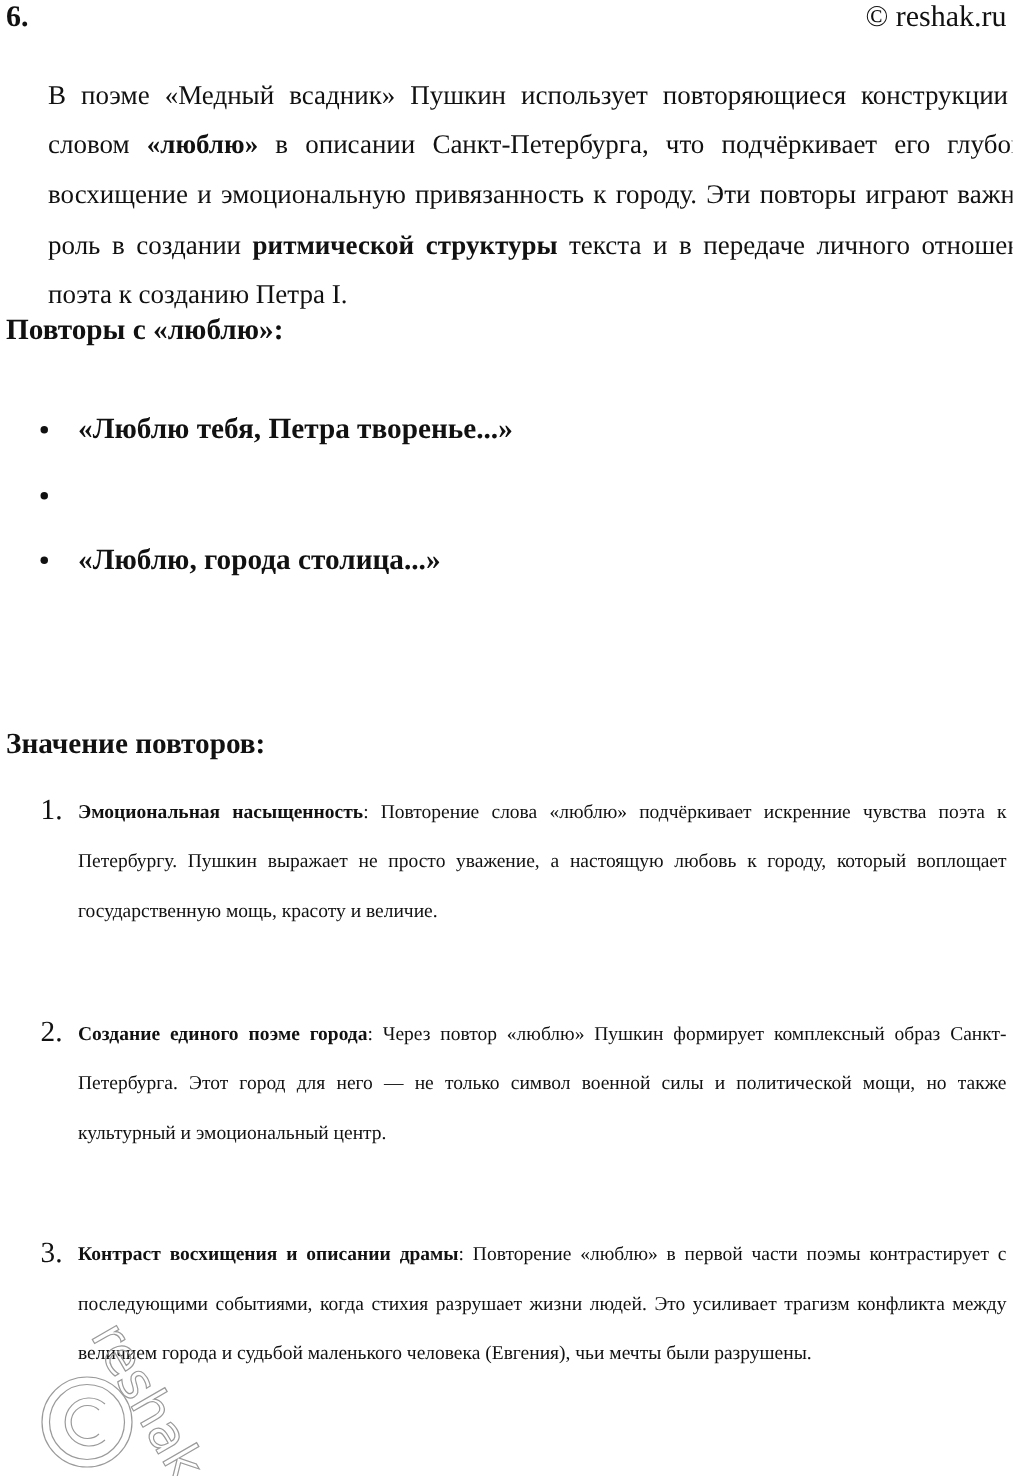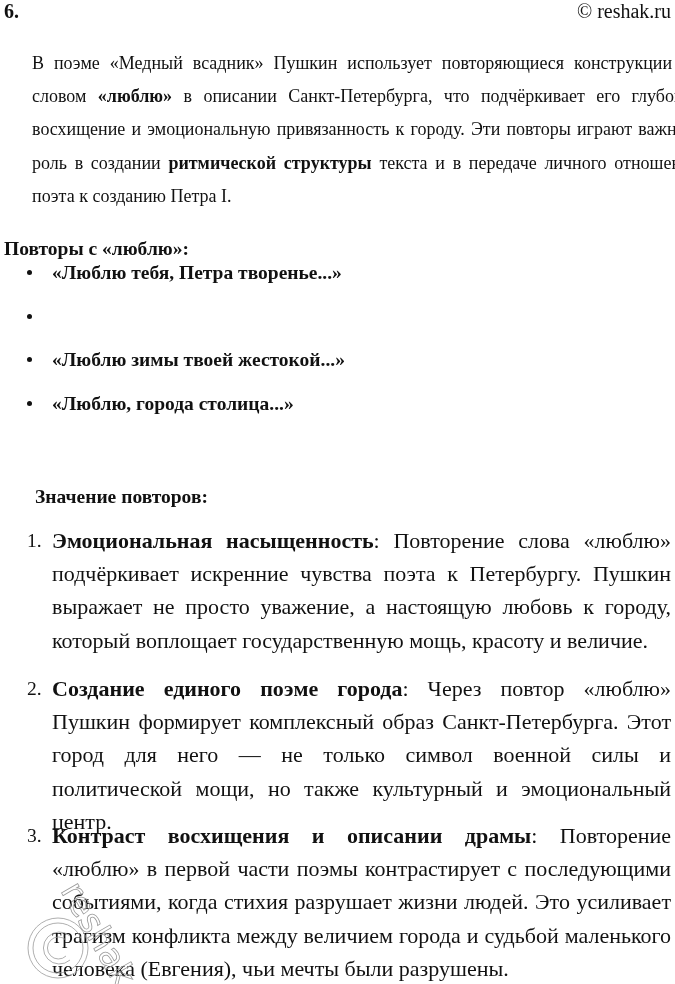--- a/index.html
+++ b/index.html
@@ -58,21 +58,21 @@
     position: absolute;
     left: 4px;
     font-weight: bold;
     font-size: 19.5px;
     line-height: 26px;
     margin: 0;
   }
   .bullets {
     position: absolute;
     left: 0;
-    top: 258px;
+    top: 272px;
     width: 546px;
     margin: 0;
     padding: 0;
     list-style: none;
   }
   .bullet-item {
     position: relative;
     height: 43.5px;
     font-weight: bold;
     font-size: 19.5px;
@@ -110,21 +110,21 @@
     left: 27px;
     top: 0;
     font-size: 19.5px;
     line-height: 33.2px;
   }
   .num-body {
     position: absolute;
     left: 52px;
     width: 619px;
     top: 0;
-    font-size: 22px;
+    font-size: 13px;
     line-height: 33.2px;
     text-align: justify;
     margin: 0;
   }
   .num-body .term {
     font-weight: bold;
   }
   .watermark {
     position: absolute;
     left: 20px;
@@ -139,41 +139,37 @@
 
 <div class="page">
 
   <div class="header">
     <span class="task-number">6.</span>
     <span class="copyright">© reshak.ru</span>
   </div>
 
   <p class="intro"><span>В поэме «Медный всадник» Пушкин использует повторяющиеся конструкции со словом </span><b>«люблю»</b><span> в описании Санкт-Петербурга, что подчёркивает его глубокое восхищение и эмоциональную привязанность к городу. Эти повторы играют важную роль в создании </span><b>ритмической структуры</b><span> текста и в передаче личного отношения поэта к созданию Петра I.</span></p>
 
-  <h3 class="section-heading" style="top:236px;">Повторы с «люблю»:</h3>
+  <h3 class="section-heading" style="top:208px;">Повторы с «люблю»:</h3>
 
   <ul class="bullets">
     <li class="bullet-item">
       <span class="bullet-dot"></span>
       <span class="bullet-text">«Люблю тебя, Петра творенье...»</span>
     </li>
     <li class="bullet-item">
       <span class="bullet-dot"></span>
     </li>
     <li class="bullet-item">
       <span class="bullet-dot"></span>
-      <span class="bullet-text">«Люблю зимы твоей жестокой...»</span>
-    </li>
-    <li class="bullet-item">
-      <span class="bullet-dot"></span>
       <span class="bullet-text">«Люблю, города столица...»</span>
     </li>
   </ul>
 
-  <h3 class="section-heading" style="top:484px;margin-left:31px;">Значение повторов:</h3>
+  <h3 class="section-heading" style="top:484px;">Значение повторов:</h3>
 
   <ol class="numbered" style="top:0;">
     <li class="num-item" style="top:524px;">
       <span class="num-label">1.</span>
       <p class="num-body"><span class="term">Эмоциональная насыщенность</span><span>: Повторение слова «люблю» подчёркивает искренние чувства поэта к Петербургу. Пушкин выражает не просто уважение, а настоящую любовь к городу, который воплощает государственную мощь, красоту и величие.</span></p>
     </li>
     <li class="num-item" style="top:672px;">
       <span class="num-label">2.</span>
       <p class="num-body"><span class="term">Создание единого поэме города</span><span>: Через повтор «люблю» Пушкин формирует комплексный образ Санкт-Петербурга. Этот город для него — не только символ военной силы и политической мощи, но также культурный и эмоциональный центр.</span></p>
     </li>

